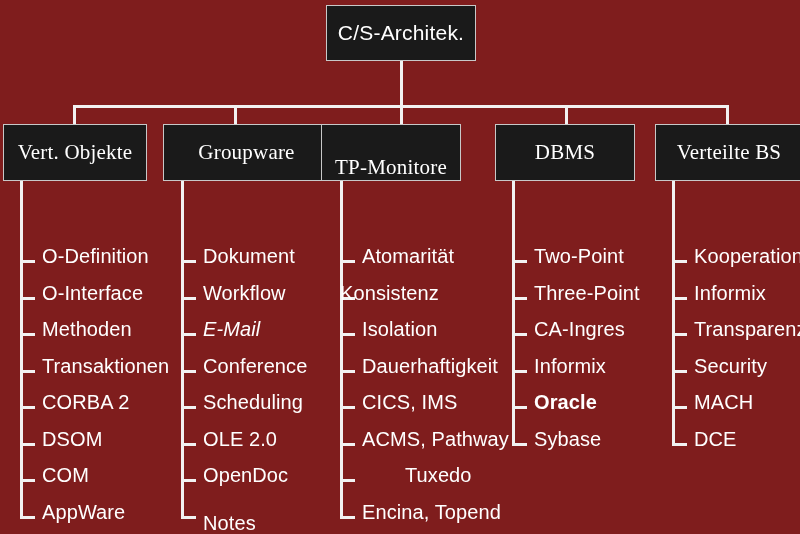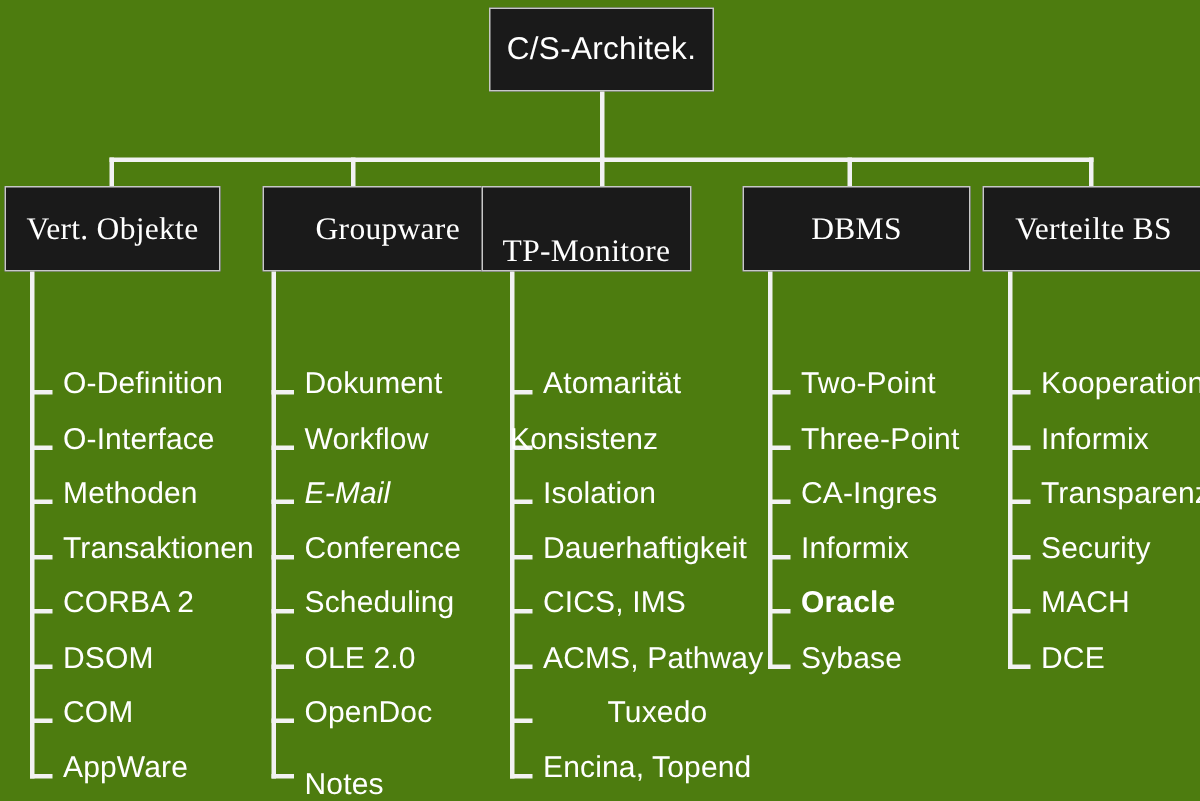--- a/index.html
+++ b/index.html
@@ -5,21 +5,21 @@
 <style>
   html, body {
     margin: 0;
     padding: 0;
     background: #0000ff;
   }
   #canvas {
     position: relative;
     width: 800px;
     height: 534px;
-    background: #4d7c0f;
+    background: #7f1d1d;
     overflow: hidden;
     font-family: "Liberation Sans", sans-serif;
   }
   .node-box {
     position: absolute;
     background: #1a1a1a;
     border: 1px solid #c8c8c8;
     color: #ffffff;
     display: flex;
     align-items: center;
@@ -36,23 +36,23 @@
     height: 56px;
     font-size: 21px;
   }
   .node-box.cat {
     top: 124px;
     height: 57px;
     font-size: 21px;
     font-family: Liberation Serif, serif;
   }
   .cat-0 { left: 3px;   width: 144px; }
-  .cat-1 { left: 175px; width: 167px; }
+  .cat-1 { left: 163px; width: 167px; }
   .cat-2 { left: 321px; width: 140px; align-items: flex-end; }
-  .cat-3 { left: 495px; width: 152px; }
+  .cat-3 { left: 495px; width: 140px; }
   .cat-4 { left: 655px; width: 148px; }
 
   .line {
     position: absolute;
     background: #f2f2f2;
   }
   .v { width: 3px; }
   .h { height: 3px; }
 
   .leaf-label {

